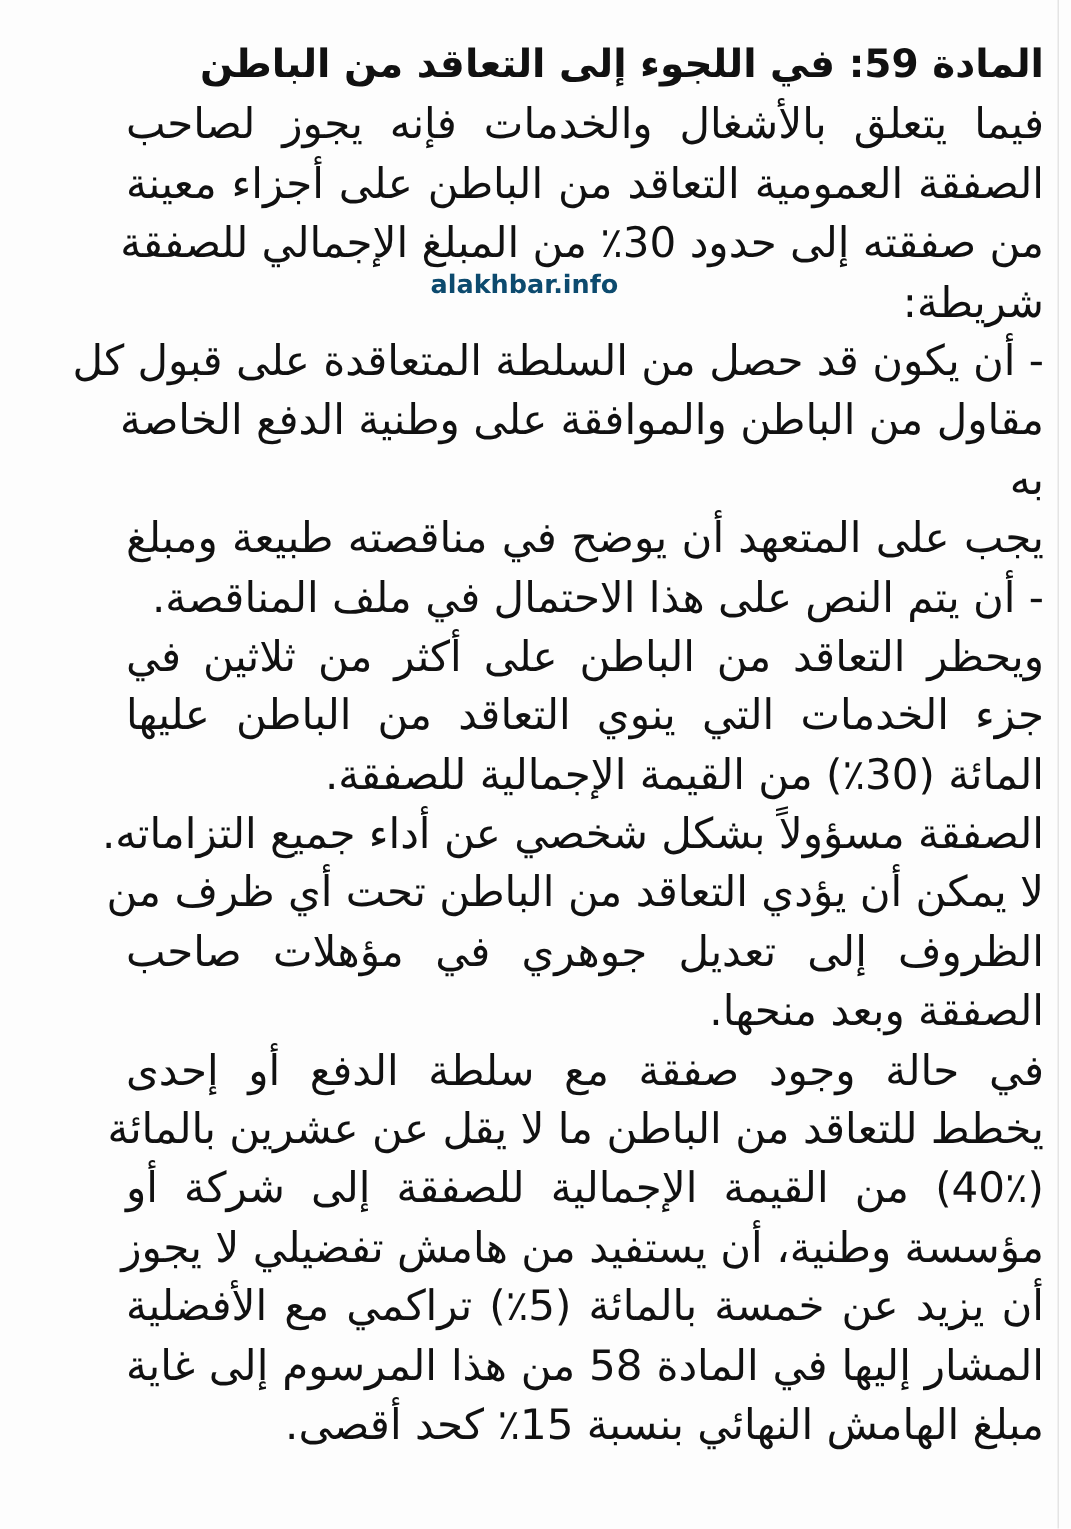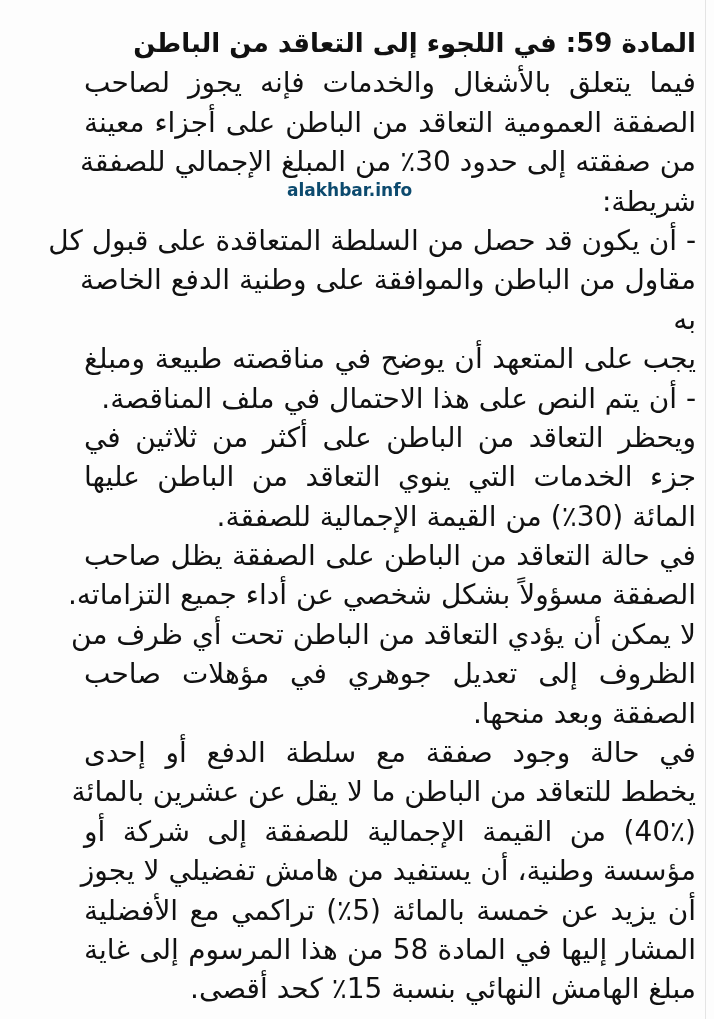--- a/index.html
+++ b/index.html
@@ -24,21 +24,20 @@
     <span class="line just">من صفقته إلى حدود 30٪ من المبلغ الإجمالي للصفقة</span>
     <span class="line">شريطة:</span>
     <span class="line just">- أن يكون قد حصل من السلطة المتعاقدة على قبول كل</span>
     <span class="line just">مقاول من الباطن والموافقة على وطنية الدفع الخاصة</span>
     <span class="line">به</span>
     <span class="line just">يجب على المتعهد أن يوضح في مناقصته طبيعة ومبلغ</span>
     <span class="line">- أن يتم النص على هذا الاحتمال في ملف المناقصة.</span>
     <span class="line just">ويحظر التعاقد من الباطن على أكثر من ثلاثين في</span>
     <span class="line just">جزء الخدمات التي ينوي التعاقد من الباطن عليها</span>
     <span class="line">المائة (30٪) من القيمة الإجمالية للصفقة.</span>
-    <span class="line just">في حالة التعاقد من الباطن على الصفقة يظل صاحب</span>
     <span class="line just">الصفقة مسؤولاً بشكل شخصي عن أداء جميع التزاماته.</span>
     <span class="line just">لا يمكن أن يؤدي التعاقد من الباطن تحت أي ظرف من</span>
     <span class="line just">الظروف إلى تعديل جوهري في مؤهلات صاحب</span>
     <span class="line">الصفقة وبعد منحها.</span>
     <span class="line just">في حالة وجود صفقة مع سلطة الدفع أو إحدى</span>
     <span class="line just">يخطط للتعاقد من الباطن ما لا يقل عن عشرين بالمائة</span>
     <span class="line just">(40٪) من القيمة الإجمالية للصفقة إلى شركة أو</span>
     <span class="line just">مؤسسة وطنية، أن يستفيد من هامش تفضيلي لا يجوز</span>
     <span class="line just">أن يزيد عن خمسة بالمائة (5٪) تراكمي مع الأفضلية</span>
     <span class="line just">المشار إليها في المادة 58 من هذا المرسوم إلى غاية</span>

